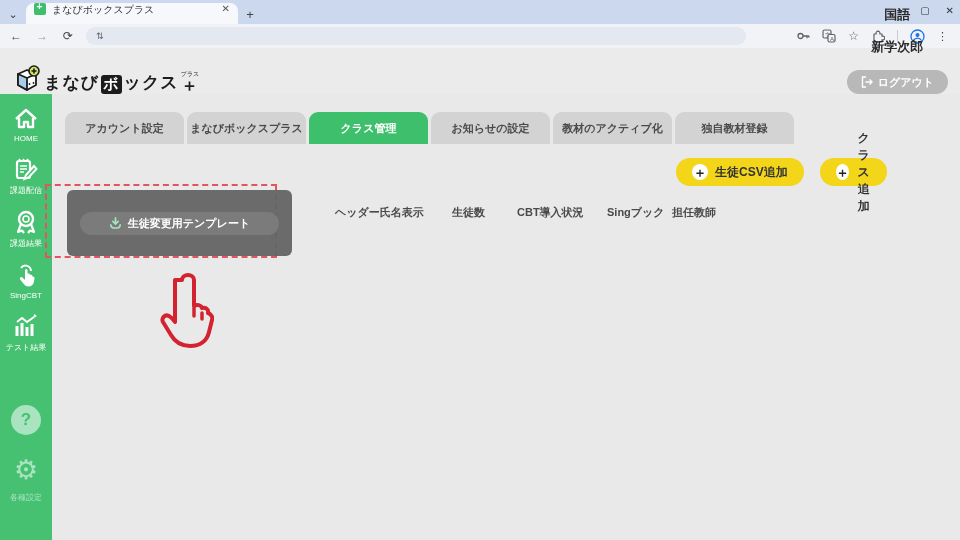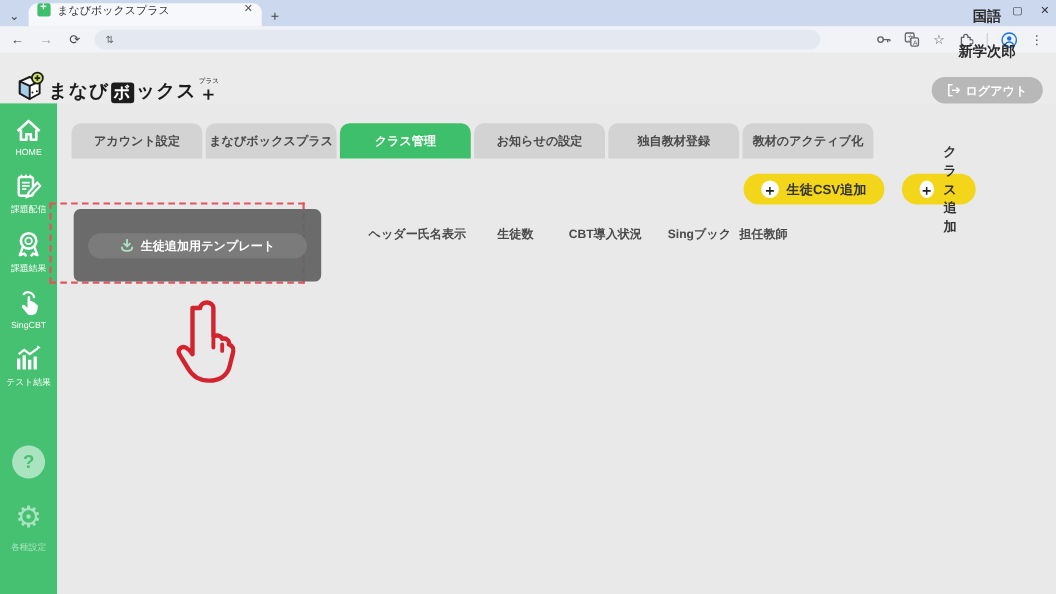--- a/index.html
+++ b/index.html
@@ -203,22 +203,22 @@
 </div>
 <div class="scroll-thumb"></div>
 
 <div class="main">
 
   <div class="tabs-row">
     <div class="tab">アカウント設定</div>
     <div class="tab">まなびボックスプラス</div>
     <div class="tab active">クラス管理</div>
     <div class="tab">お知らせの設定</div>
+    <div class="tab">教材のアクティブ化</div>
     <div class="tab">独自教材登録</div>
-    <div class="tab">教材のアクティブ化</div>
   </div>
 
 
   <button class="yellow-btn csvadd">
     <span class="yb-circle">＋</span>
     <span>生徒CSV追加</span>
   </button>
   <button class="yellow-btn classadd">
     <span class="yb-circle">＋</span>
     <span>クラス追加</span>
@@ -232,21 +232,21 @@
     <span class="th c4">担任教師</span>
   </div>
 
   <div class="dash-rect"></div>
   <div class="dropdown">
     <button class="dd-item">
       <svg width="13" height="13" viewBox="0 0 14 14">
           <path d="M7 1v6M4.2 4.8 7 7.6l2.8-2.8" fill="none" stroke="#a9e3c0" stroke-width="1.8" stroke-linecap="round"></path>
           <path d="M2 8.5c0 4.5 10 4.5 10 0" fill="none" stroke="#a9e3c0" stroke-width="1.8" stroke-linecap="round"></path>
         </svg>
-      <span>生徒追加用テンプレート</span>
+      <span>生徒変更用テンプレート</span>
     </button>
   </div>
 
   <svg class="hand" width="56" height="80" viewBox="0 0 56 80">
     <path d="M24 10c0-3 3-5 6-5s6 2 6 5v26c3-2 7-1 8 2 3-1 7 1 6 5 3 1 5 4 4 7l-3 12c-2 9-9 14-19 14-9 0-15-4-19-11l-8-13c-2-4 2-8 6-6 2 1 4 3 6 6V10z" fill="none" stroke="#d3232f" stroke-width="4" stroke-linejoin="round" stroke-linecap="round"></path>
     <path d="M36 38v8M44 43v6" fill="none" stroke="#d3232f" stroke-width="3.5" stroke-linecap="round"></path>
   </svg>
 
 </div>
 

